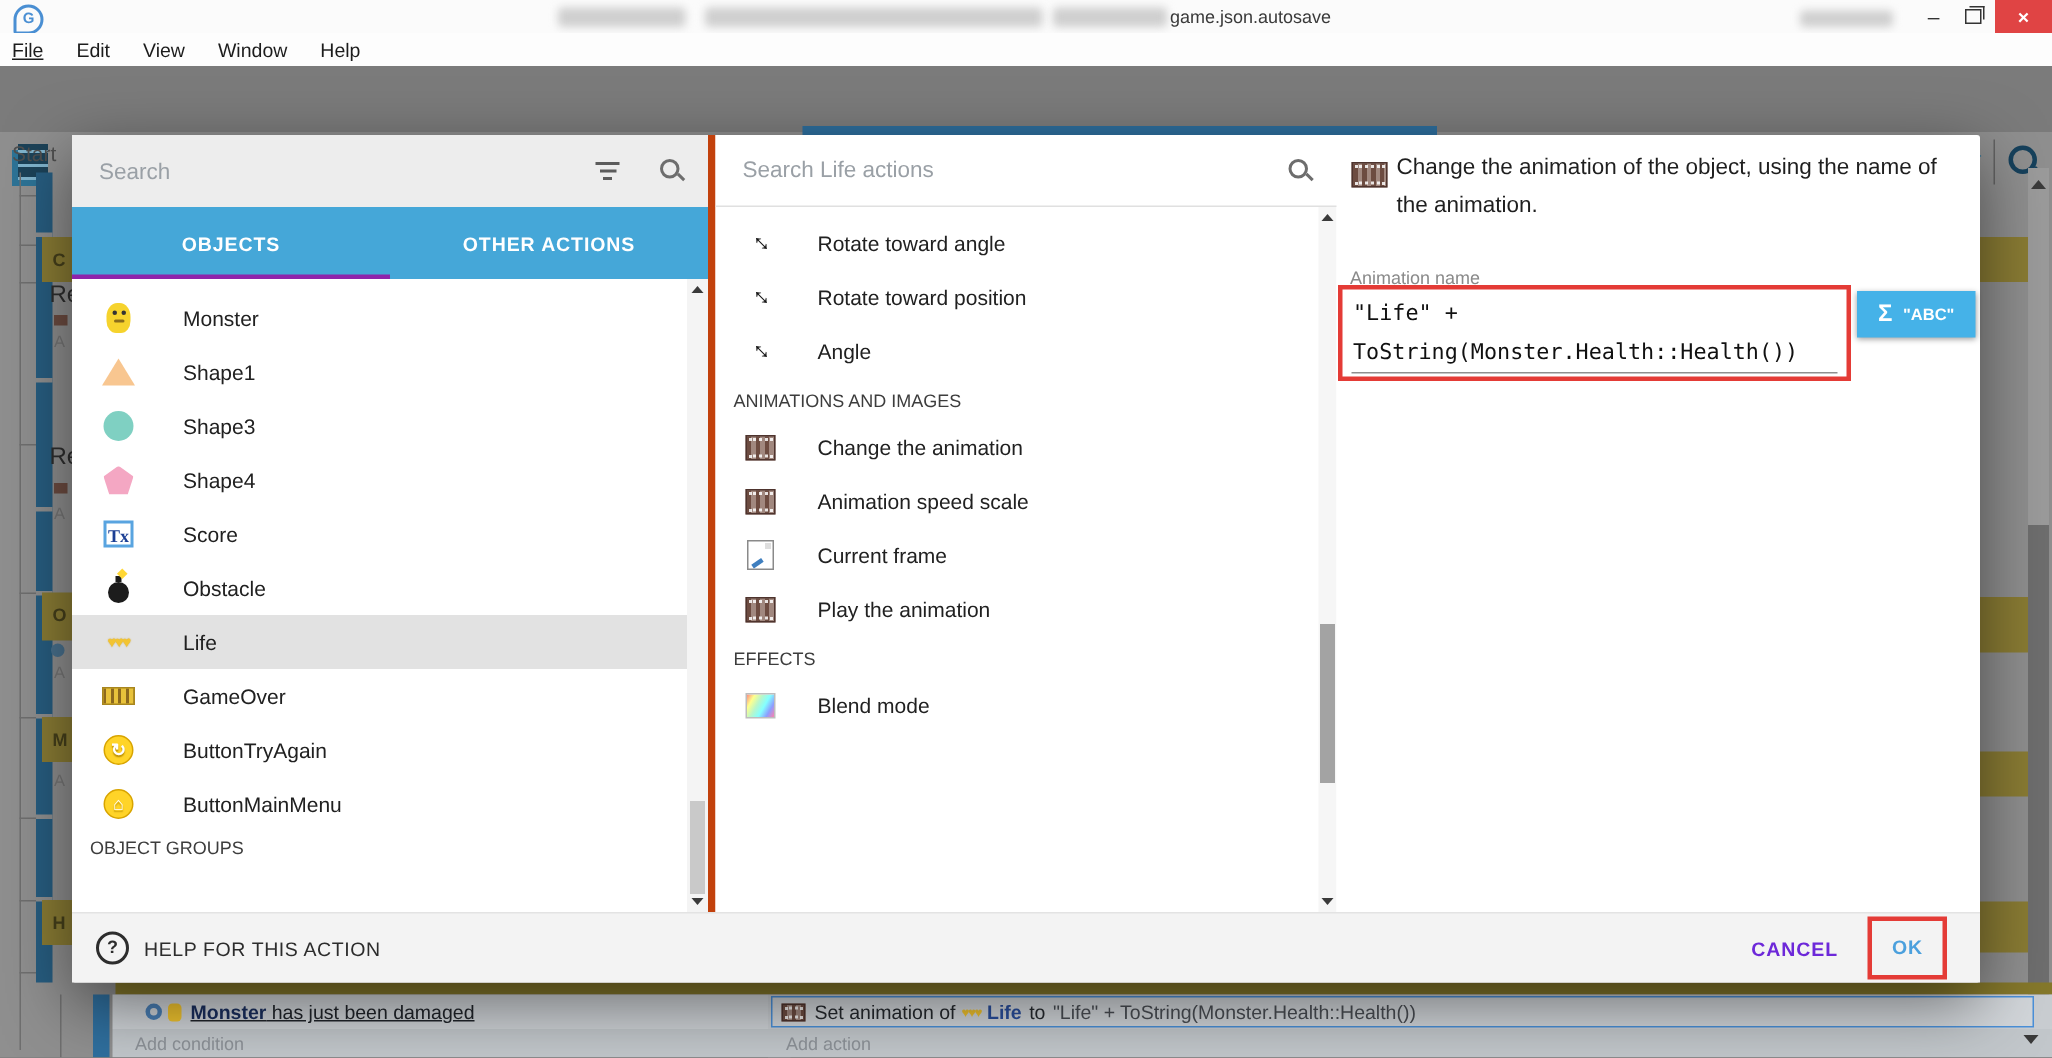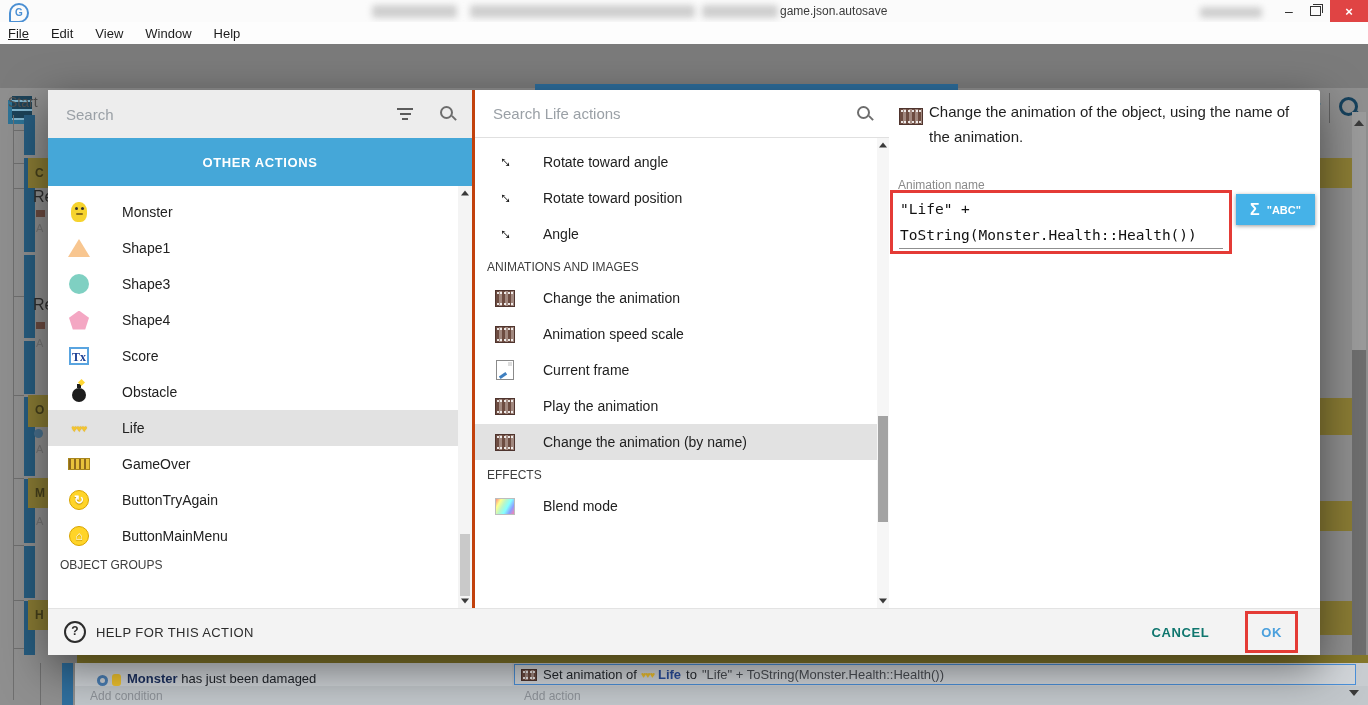--- a/index.html
+++ b/index.html
@@ -50,36 +50,36 @@
   .treeh{position:absolute;height:1px;background:#6f6f6f;}
   .bluebar{position:absolute;background:#275d80;}
   .gap{position:absolute;background:#8f8f8f;}
   .sbtrack{position:absolute;background:#9b9b9b;}
   .sbthumb{position:absolute;background:#6e6e6e;}
   .arrow-up{width:0;height:0;border-left:5px solid transparent;border-right:5px solid transparent;border-bottom:6px solid #3a3a3a;}
   .arrow-dn{width:0;height:0;border-left:5px solid transparent;border-right:5px solid transparent;border-top:6px solid #3a3a3a;}
 
   
   .olivebar{position:absolute;left:77px;top:655px;width:1291px;height:8px;background:#85782b;}
-  .evt-cell{position:absolute;top:663px;height:23px;background:#cfd3d7;display:flex;align-items:flex-end;font-size:13px;color:#20242a;}
+  .evt-cell{position:absolute;top:663px;height:23px;background:#cfd3d7;display:flex;align-items:center;font-size:13px;color:#20242a;text-decoration:underline;}
   .evt-add{position:absolute;top:686px;height:19px;background:#c2c7cb;font-size:12px;color:#8d9298;display:flex;align-items:center;}
   .actionbox{position:absolute;left:514px;top:664px;width:842px;height:21px;border:1px solid #4a90d9;background:#d2d6da;display:flex;align-items:center;font-size:13px;color:#25292e;box-sizing:border-box;}
   .mini-gear{width:11px;height:11px;border-radius:50%;background:#4a7fb5;position:relative;margin:0 4px 0 22px;}
   .mini-gear:before{content:"";position:absolute;inset:3px;border-radius:50%;background:#cfd3d7;}
   .mini-monster{width:9px;height:12px;background:#f1c42f;border-radius:3px;margin-right:6px;}
   .mini-hearts{color:#f0c22e;font-size:9px;letter-spacing:-1px;margin:0 4px;}
   .bold-obj{font-weight:bold;color:#1a2f5e;}
   .bold-life{font-weight:bold;color:#2a4f9e;}
 
   
   .dialog{position:absolute;left:48px;top:90px;width:1272px;height:565px;background:#fff;border-radius:2px;
     box-shadow:0 14px 45px rgba(0,0,0,.5);display:flex;flex-direction:column;}
   .dlg-body{display:flex;flex:1;min-height:0;}
   .panel-left{width:424px;display:flex;flex-direction:column;}
-  .panel-mid{width:414px;border-left:3px solid #c2410c;display:flex;flex-direction:column;justify-content:flex-end;}
+  .panel-mid{width:414px;border-left:5px solid #c2410c;display:flex;flex-direction:column;justify-content:flex-end;}
   .panel-right{flex:1;position:relative;}
 
   .searchrow{height:48px;display:flex;align-items:center;padding:0 16px;box-sizing:border-box;}
   .searchrow.gray{background:#ededed;}
   .searchrow.white{background:#fff;border-bottom:1px solid #e0e0e0;}
   .sin{flex:1;border:none;outline:none;background:transparent;font-size:15px;color:#333;font-family:"Liberation Sans",sans-serif;}
   .sin::placeholder{color:#9aa0a6;}
   .mag{width:16px;height:16px;position:relative;flex:none;}
   .mag:before{content:"";position:absolute;left:0;top:0;width:9px;height:9px;border:2px solid #6d6d6d;border-radius:50%;}
   .mag:after{content:"";position:absolute;left:11px;top:11px;width:6px;height:2px;background:#6d6d6d;transform:rotate(45deg);}
@@ -143,21 +143,21 @@
   .exprtext{position:absolute;left:7px;top:3px;right:7px;font-family:"DejaVu Sans Mono",monospace;font-size:14.5px;line-height:26px;color:#111;white-space:pre;}
   .funder{position:absolute;left:6px;right:6px;bottom:2px;height:1px;background:#8f8f8f;}
   .exprbtn{position:absolute;left:347px;top:104px;width:79px;height:31px;background:#45b2e8;color:#fff;display:flex;align-items:center;justify-content:center;gap:7px;box-shadow:0 1px 4px rgba(0,0,0,.4);cursor:pointer;}
   .exprbtn .sig{font-size:16px;font-weight:bold;}
   .exprbtn .lab{font-size:11px;font-weight:bold;}
 
   
   .dlg-footer{height:47px;background:#f3f3f3;border-top:1px solid #e3e3e3;display:flex;align-items:center;padding:0 16px;box-sizing:border-box;}
   .helpq{width:18px;height:18px;border:2px solid #2c2c2c;border-radius:50%;color:#2c2c2c;font-size:12px;font-weight:bold;text-align:center;line-height:17px;flex:none;}
   .helplbl{margin-left:10px;font-size:13px;color:#2c2c2c;letter-spacing:.4px;}
-  .cancel{margin-left:auto;font-size:13px;font-weight:bold;color:#0f766e;letter-spacing:.6px;margin-right:36px;cursor:pointer;}
+  .cancel{margin-left:auto;font-size:13px;font-weight:bold;color:#6d28d9;letter-spacing:.6px;margin-right:20px;cursor:pointer;}
   .okbox{border:3px solid #e43b36;padding:9px 13px;margin-right:6px;}
   .oklbl{font-size:13px;font-weight:bold;color:#4ba0dd;letter-spacing:.6px;cursor:pointer;}
 </style>
 </head>
 <body>
 
 <div id="screen">
 
   <div class="titlebar">
     <div class="logo">G</div>
@@ -307,20 +307,21 @@
         <div class="searchrow gray">
           <input class="sin" placeholder="Search" style="">
           <div class="filter">
               <div style="width:16px;"></div>
               <div style="width:11px;"></div>
               <div style="width:6px;"></div>
             </div>
           <div class="mag"></div>
         </div>
         <div class="tabs">
+          <div class="tab active">OBJECTS</div>
           <div class="tab">OTHER ACTIONS</div>
         </div>
         <div class="list">
           <div class="lrow">
               <span class="lic">
                 <span class="obj-monster"></span>
               </span>
               <span class="llbl">Monster</span>
             </div>
           <div class="lrow">
@@ -433,26 +434,20 @@
               <span class="mic">
                 <span class="ic-frame"></span>
               </span>
               <span class="mlbl">Current frame</span>
             </div>
           <div class="mrow">
               <span class="mic">
                 <span class="film"></span>
               </span>
               <span class="mlbl">Play the animation</span>
-            </div>
-          <div class="mrow sel">
-              <span class="mic">
-                <span class="film"></span>
-              </span>
-              <span class="mlbl">Change the animation (by name)</span>
             </div>
           <div class="sect">EFFECTS</div>
           <div class="mrow">
               <span class="mic">
                 <span class="ic-gradient"></span>
               </span>
               <span class="mlbl">Blend mode</span>
             </div>
           <div class="lsb msb" style="background:#f6f6f6;width:12px;">
             <div class="sb-up arrow-up" style="transform:scale(.8);left:1px;"></div>

